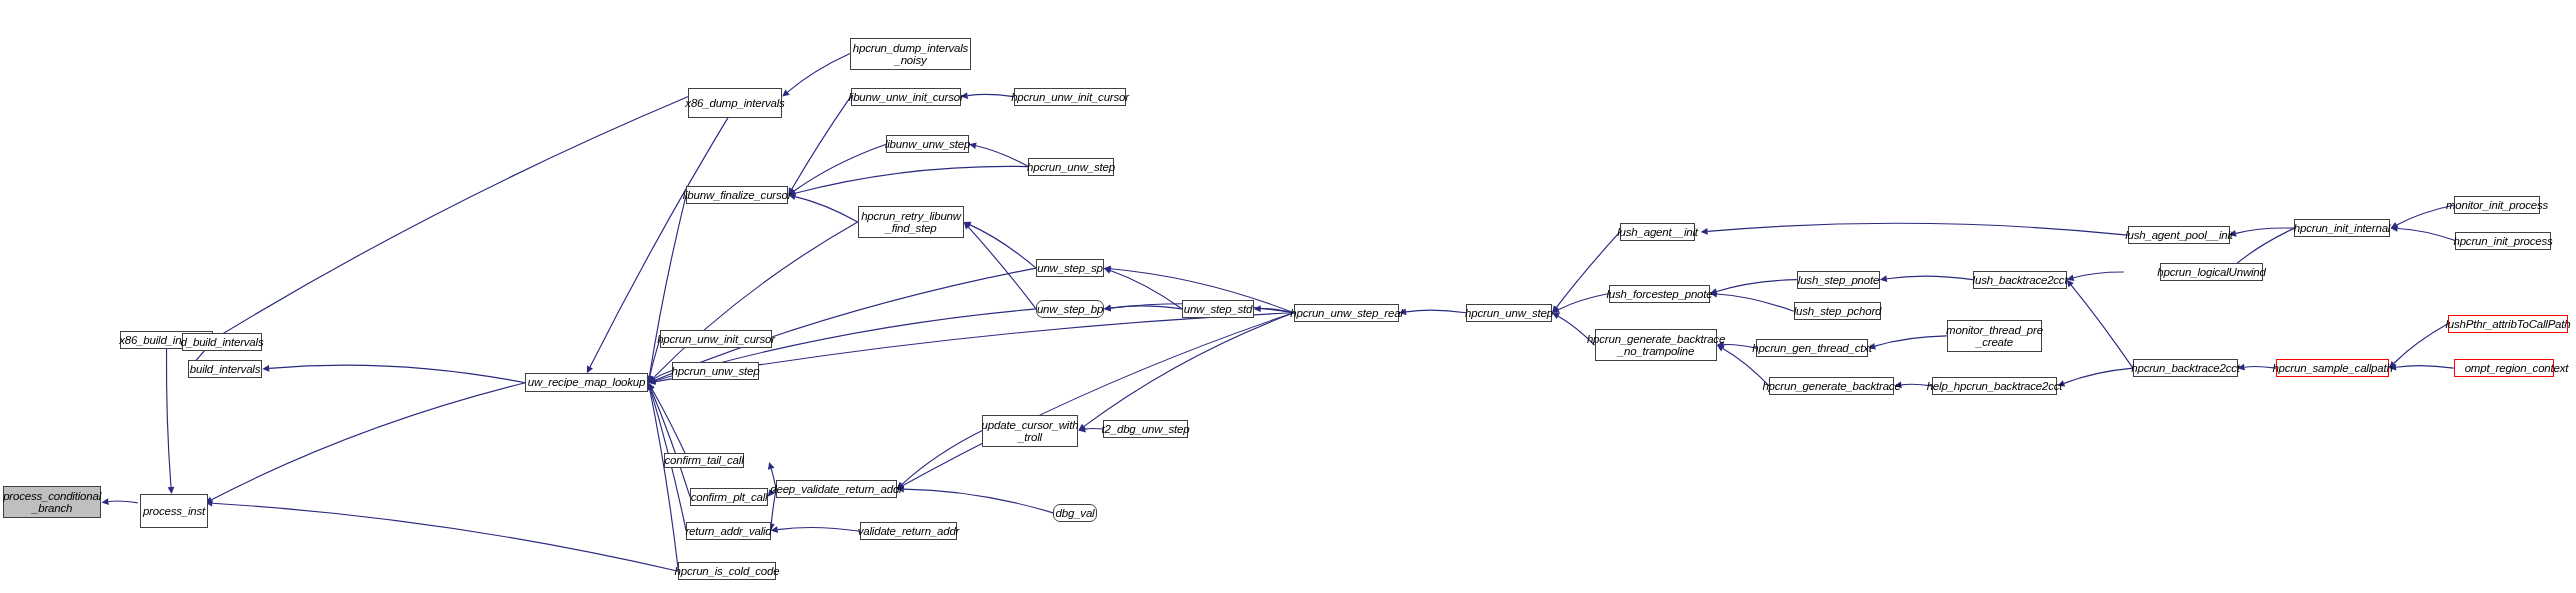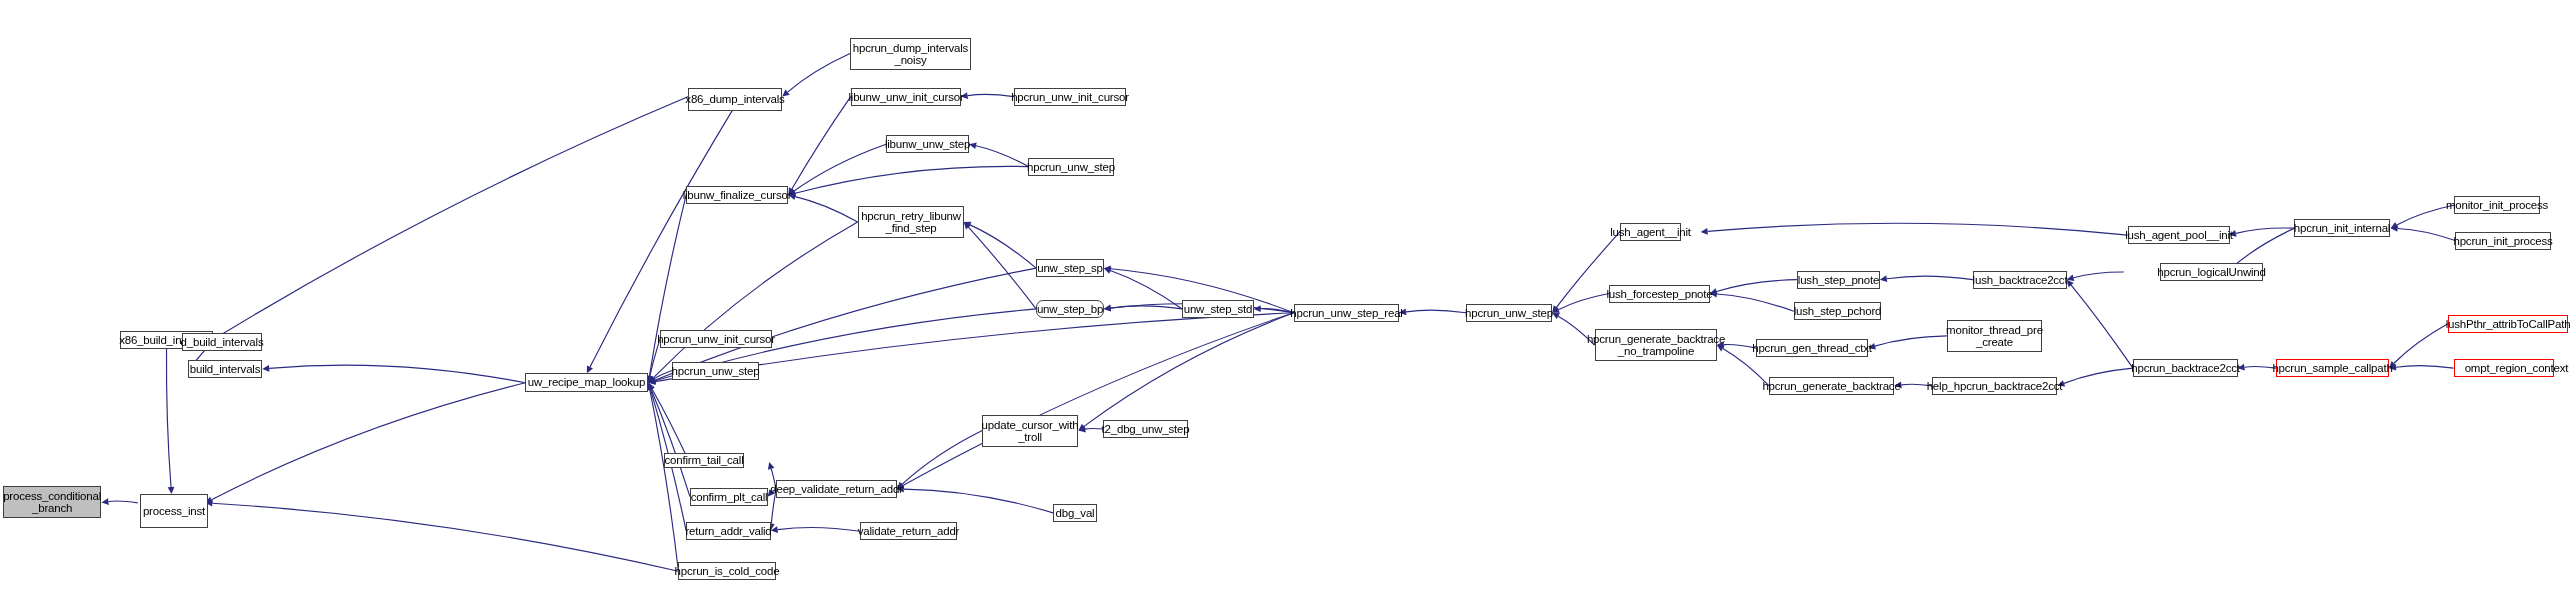--- a/index.html
+++ b/index.html
@@ -14,20 +14,21 @@
     color:#000000;
     font-size:11.5px;
     line-height:12.3px;
     display:flex;
     align-items:center;
     justify-content:center;
     text-align:center;
     white-space:pre-line;
     padding:0 3.1px;
     letter-spacing:-0.2px;
+    font-style:italic;
   }
   .node.root{background:#bfbfbf;border-color:#404040;}
   .node.red{border-color:#ff0000;}
   .node.grayb{border-color:#404040;}
 </style>
 </head>
 <body>
 
 <div id="graph-root">
   <svg id="edges" viewBox="0 0 3349 772" preserveAspectRatio="none">
@@ -169,42 +170,42 @@
       <div class="node grayb" style="left: 120px; top: 331px; width: 93px; height: 17.7px;">x86_build_intervals</div>
       <div class="node grayb" style="left: 182px; top: 333px; width: 80px; height: 17.7px;">d_build_intervals</div>
       <div class="node grayb" style="left: 188px; top: 360px; width: 74px; height: 17.7px;">build_intervals</div>
       <div class="node grayb" style="left: 525px; top: 373px; width: 123px; height: 19px;">uw_recipe_map_lookup</div>
       <div class="node grayb" style="left: 660px; top: 330px; width: 112px; height: 17.7px;">hpcrun_unw_init_cursor</div>
       <div class="node grayb" style="left: 672px; top: 362px; width: 87px; height: 17.7px;">hpcrun_unw_step</div>
       <div class="node grayb" style="left: 664px; top: 453px; width: 80px; height: 15px;">confirm_tail_call</div>
       <div class="node grayb" style="left: 690px; top: 488px; width: 78px; height: 17.7px;">confirm_plt_call</div>
       <div class="node grayb" style="left: 686px; top: 522px; width: 85px; height: 17.7px;">return_addr_valid</div>
       <div class="node grayb" style="left: 678px; top: 562px; width: 98px; height: 17.7px;">hpcrun_is_cold_code</div>
-      <div class="node grayb" style="left: 688px; top: 88px; width: 94px; height: 23px;">x86_dump_intervals</div>
+      <div class="node grayb" style="left: 688px; top: 88px; width: 94px; height: 30px;">x86_dump_intervals</div>
       <div class="node grayb" style="left: 686px; top: 186px; width: 102px; height: 17.7px;">libunw_finalize_cursor</div>
       <div class="node grayb" style="left: 850px; top: 38px; width: 121px; height: 32px;">hpcrun_dump_intervals
 _noisy</div>
       <div class="node grayb" style="left: 851px; top: 88px; width: 110px; height: 17.7px;">libunw_unw_init_cursor</div>
       <div class="node grayb" style="left: 1014px; top: 88px; width: 112px; height: 17.7px;">hpcrun_unw_init_cursor</div>
       <div class="node grayb" style="left: 886px; top: 135px; width: 83px; height: 17.7px;">libunw_unw_step</div>
       <div class="node grayb" style="left: 1028px; top: 158px; width: 86px; height: 17.7px;">hpcrun_unw_step</div>
       <div class="node grayb" style="left: 858px; top: 206px; width: 106px; height: 32px;">hpcrun_retry_libunw
 _find_step</div>
       <div class="node grayb" style="left: 1036px; top: 259px; width: 68px; height: 17.7px;">unw_step_sp</div>
       <div class="node grayb" style="left: 1036px; top: 300px; width: 68px; height: 17.7px; border-radius: 7px;">unw_step_bp</div>
       <div class="node grayb" style="left: 1182px; top: 300px; width: 72px; height: 17.7px;">unw_step_std</div>
       <div class="node grayb" style="left: 982px; top: 415px; width: 96px; height: 32px;">update_cursor_with
 _troll</div>
       <div class="node grayb" style="left: 1103px; top: 420px; width: 85px; height: 17.7px;">t2_dbg_unw_step</div>
       <div class="node grayb" style="left: 776px; top: 480px; width: 121px; height: 17.7px;">deep_validate_return_addr</div>
-      <div class="node grayb" style="left: 1053px; top: 504px; width: 44px; height: 17.7px;">dbg_val</div>
+      <div class="node grayb" style="left: 1053px; top: 504px; width: 44px; height: 17.7px; border-radius: 7px;">dbg_val</div>
       <div class="node grayb" style="left: 860px; top: 522px; width: 97px; height: 17.7px;">validate_return_addr</div>
       <div class="node grayb" style="left: 1294px; top: 304px; width: 105px; height: 17.7px;">hpcrun_unw_step_real</div>
       <div class="node grayb" style="left: 1466px; top: 304px; width: 86px; height: 17.7px;">hpcrun_unw_step</div>
-      <div class="node grayb" style="left: 1620px; top: 223px; width: 61px; height: 17.7px;">lush_agent__init</div>
+      <div class="node grayb" style="left: 1620px; top: 223px; width: 75px; height: 17.7px;">lush_agent__init</div>
       <div class="node grayb" style="left: 1609px; top: 285px; width: 101px; height: 17.7px;">lush_forcestep_pnote</div>
       <div class="node grayb" style="left: 1595px; top: 329px; width: 122px; height: 32px;">hpcrun_generate_backtrace
 _no_trampoline</div>
       <div class="node grayb" style="left: 1756px; top: 339px; width: 112px; height: 17.7px;">hpcrun_gen_thread_ctxt</div>
       <div class="node grayb" style="left: 1769px; top: 377px; width: 125px; height: 17.7px;">hpcrun_generate_backtrace</div>
       <div class="node grayb" style="left: 1932px; top: 377px; width: 125px; height: 17.7px;">help_hpcrun_backtrace2cct</div>
       <div class="node grayb" style="left: 1947px; top: 320px; width: 95px; height: 32px;">monitor_thread_pre
 _create</div>
       <div class="node grayb" style="left: 1797px; top: 271px; width: 83px; height: 17.7px;">lush_step_pnote</div>
       <div class="node grayb" style="left: 1794px; top: 302px; width: 87px; height: 17.7px;">lush_step_pchord</div>

